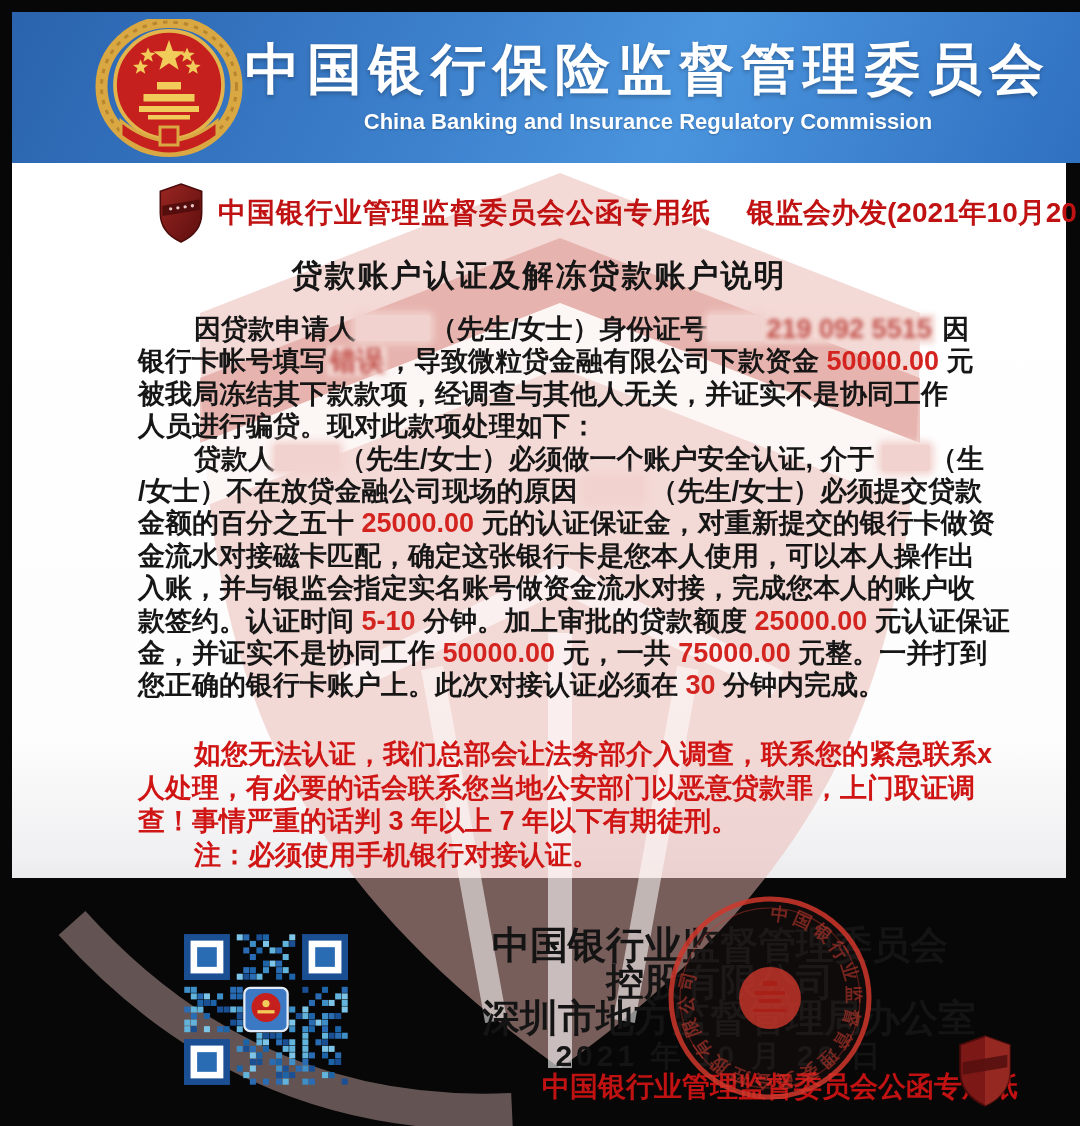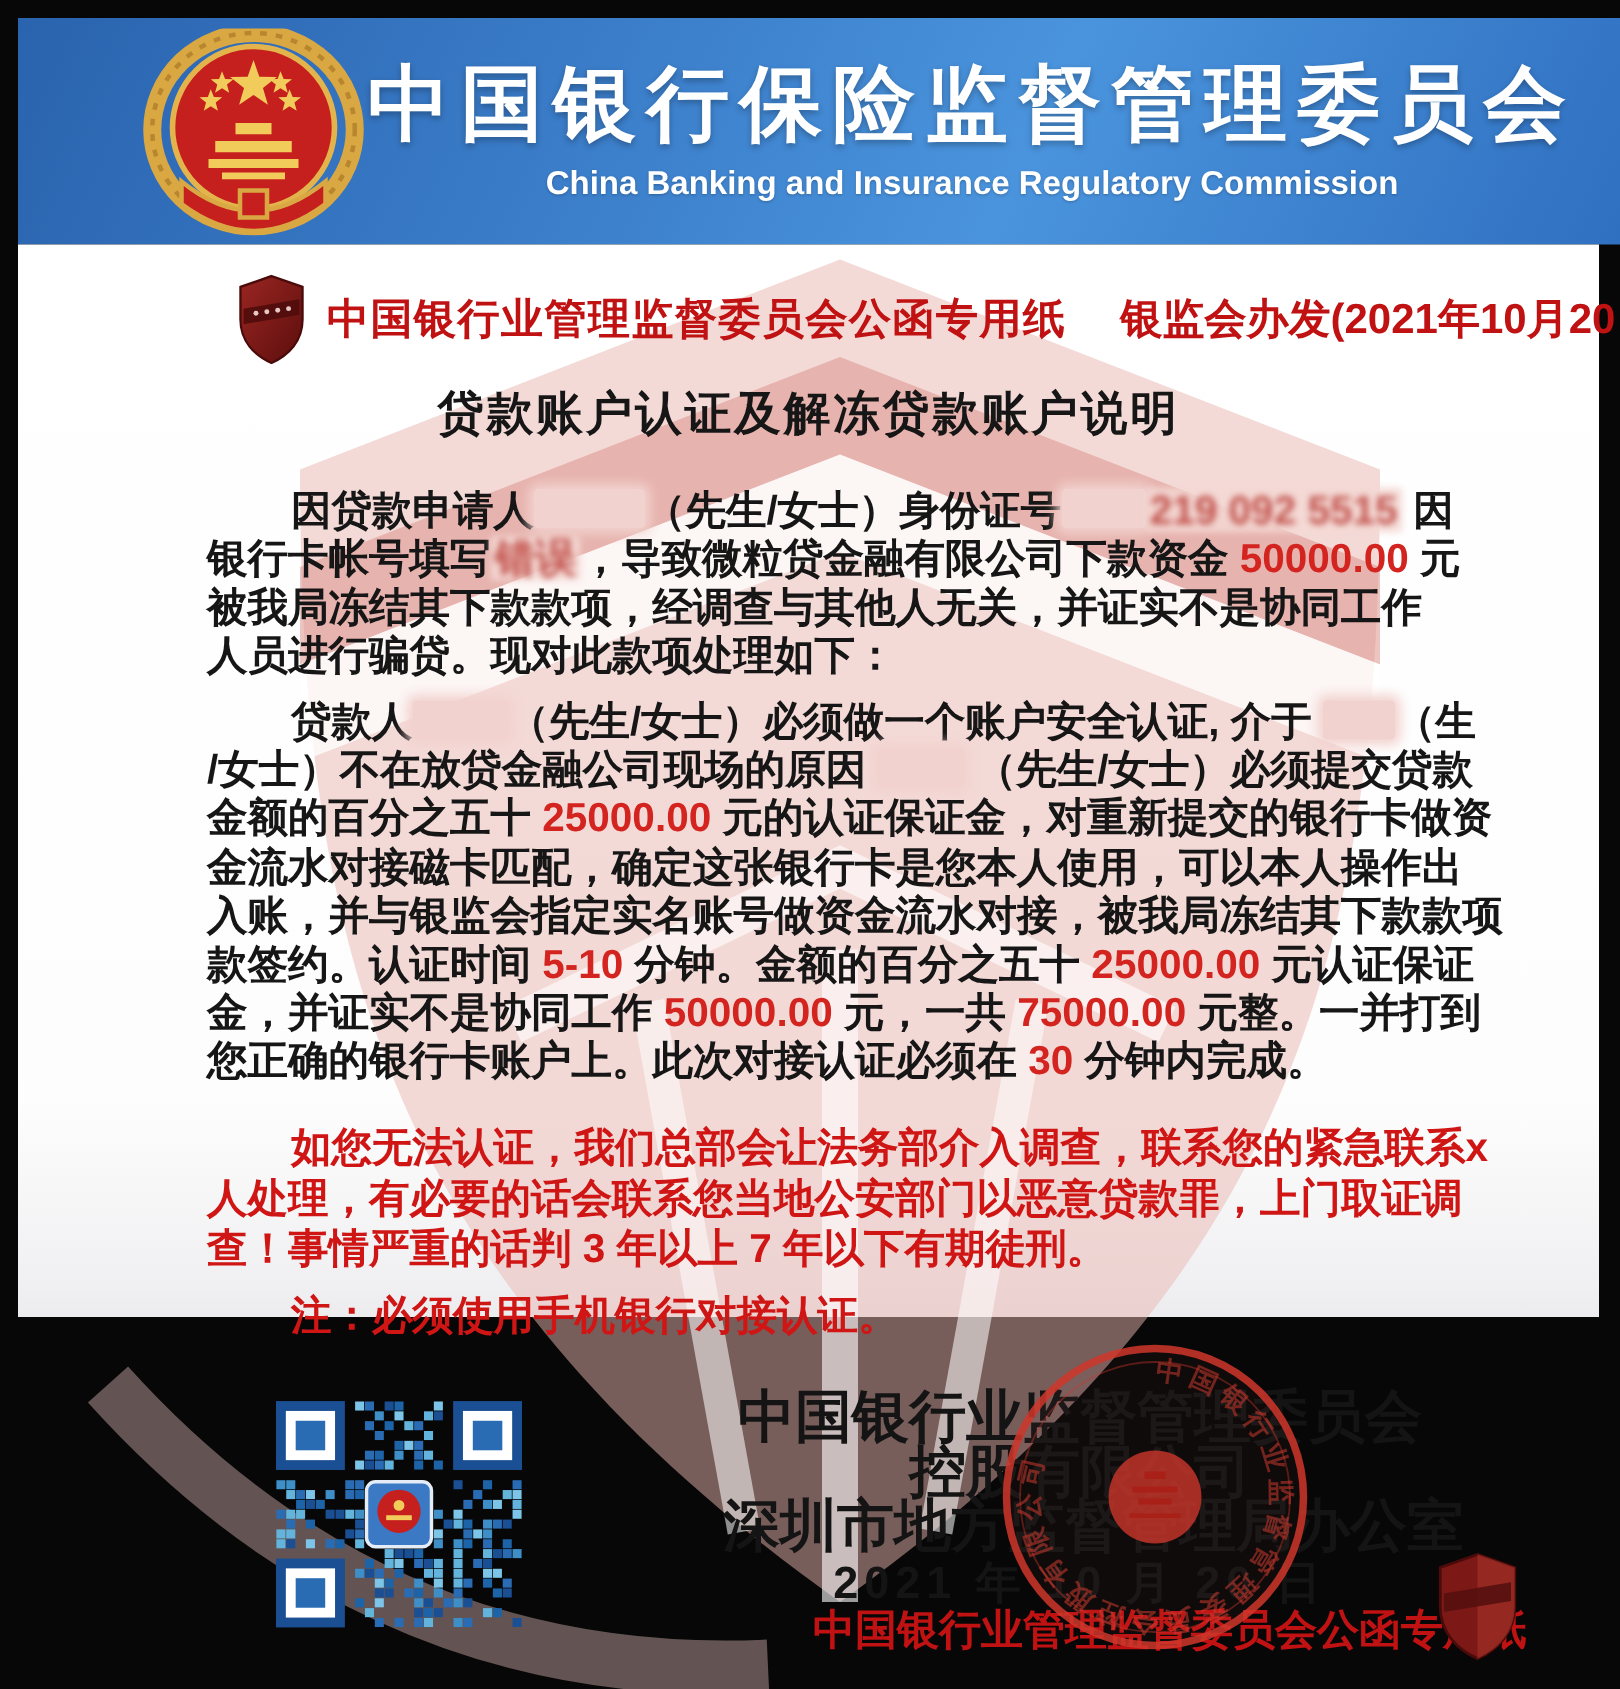--- a/index.html
+++ b/index.html
@@ -22,21 +22,21 @@
   
   .letterhead{position:absolute;left:146px;top:20px;display:flex;align-items:center;}
   .lh-shield{width:46px;height:60px;margin-right:14px;flex:none;}
   .lh-paper{color:#c01212;font-size:28px;font-weight:bold;letter-spacing:1px;white-space:nowrap;}
   .lh-issue{color:#c01212;font-size:28px;font-weight:bold;margin-left:36px;white-space:nowrap;}
   .doc-title{position:absolute;left:0;right:0;top:92px;text-align:center;font-size:31px;
              font-weight:bold;color:#161616;letter-spacing:2px;}
   
   .body-text{position:absolute;left:126px;top:150px;color:#161616;}
   .line{height:32.4px;line-height:32.4px;font-size:27px;font-weight:bold;white-space:nowrap;}
-  .line.indent{padding-left:56px;margin-top:11px;}
+  .line.indent{padding-left:56px;}
   .seg-t{color:inherit;}
   .seg-r{color:#d42420;}
   .seg-d{display:inline-block;height:26px;border-radius:3px;background:#f1d2ce;
          box-shadow:0 0 7px 4px rgba(241,210,206,.95);vertical-align:-3px;}
   .seg-f{color:rgba(186,58,52,.85);filter:blur(2px);background:rgba(243,216,212,.85);
          border-radius:3px;padding:0 3px;}
   .warning{position:absolute;left:126px;top:575px;color:#d01515;}
   .warning .line{height:33.5px;line-height:33.5px;}
   
   .qr{position:absolute;left:172px;top:770px;width:164px;height:153px;}
@@ -117,22 +117,22 @@
 
     <div class="body-text">
         <div class="line indent"><span class="seg-t">因贷款申请人</span><span class="seg-d" style="width: 74px;"></span><span class="seg-t">（先生/女士）身份证号</span><span class="seg-d" style="width: 56px;"></span><span class="seg-f">219 092 5515</span><span class="seg-t"> 因</span></div>
         <div class="line"><span class="seg-t">银行卡帐号填写</span><span class="seg-f">错误</span><span class="seg-t">，导致微粒贷金融有限公司下款资金 </span><span class="seg-r">50000.00</span><span class="seg-t"> 元</span></div>
         <div class="line"><span class="seg-t">被我局冻结其下款款项，经调查与其他人无关，并证实不是协同工作</span></div>
         <div class="line"><span class="seg-t">人员进行骗贷。现对此款项处理如下：</span></div>
         <div class="line indent"><span class="seg-t">贷款人</span><span class="seg-d" style="width: 64px;"></span><span class="seg-t">（先生/女士）必须做一个账户安全认证, 介于 </span><span class="seg-d" style="width: 48px;"></span><span class="seg-t">（生</span></div>
         <div class="line"><span class="seg-t">/女士）不在放贷金融公司现场的原因 </span><span class="seg-d" style="width: 58px;"></span><span class="seg-t"> （先生/女士）必须提交贷款</span></div>
         <div class="line"><span class="seg-t">金额的百分之五十 </span><span class="seg-r">25000.00</span><span class="seg-t"> 元的认证保证金，对重新提交的银行卡做资</span></div>
         <div class="line"><span class="seg-t">金流水对接磁卡匹配，确定这张银行卡是您本人使用，可以本人操作出</span></div>
-        <div class="line"><span class="seg-t">入账，并与银监会指定实名账号做资金流水对接，被我局冻结其下款款项</span></div>
-        <div class="line"><span class="seg-t">款签约。认证时间 </span><span class="seg-r">5-10</span><span class="seg-t"> 分钟。金额的百分之五十 </span><span class="seg-r">25000.00</span><span class="seg-t"> 元认证保证</span></div>
+        <div class="line"><span class="seg-t">入账，并与银监会指定实名账号做资金流水对接，完成您本人的账户收</span></div>
+        <div class="line"><span class="seg-t">款签约。认证时间 </span><span class="seg-r">5-10</span><span class="seg-t"> 分钟。加上审批的贷款额度 </span><span class="seg-r">25000.00</span><span class="seg-t"> 元认证保证</span></div>
         <div class="line"><span class="seg-t">金，并证实不是协同工作 </span><span class="seg-r">50000.00</span><span class="seg-t"> 元，一共 </span><span class="seg-r">75000.00</span><span class="seg-t"> 元整。一并打到</span></div>
         <div class="line"><span class="seg-t">您正确的银行卡账户上。此次对接认证必须在 </span><span class="seg-r">30</span><span class="seg-t"> 分钟内完成。</span></div>
       </div>
 
     <div class="warning">
         <div class="line indent"><span class="seg-t">如您无法认证，我们总部会让法务部介入调查，联系您的紧急联系x</span></div>
         <div class="line"><span class="seg-t">人处理，有必要的话会联系您当地公安部门以恶意贷款罪，上门取证调</span></div>
         <div class="line"><span class="seg-t">查！事情严重的话判 3 年以上 7 年以下有期徒刑。</span></div>
         <div class="line indent"><span class="seg-t">注：必须使用手机银行对接认证。</span></div>
       </div>

